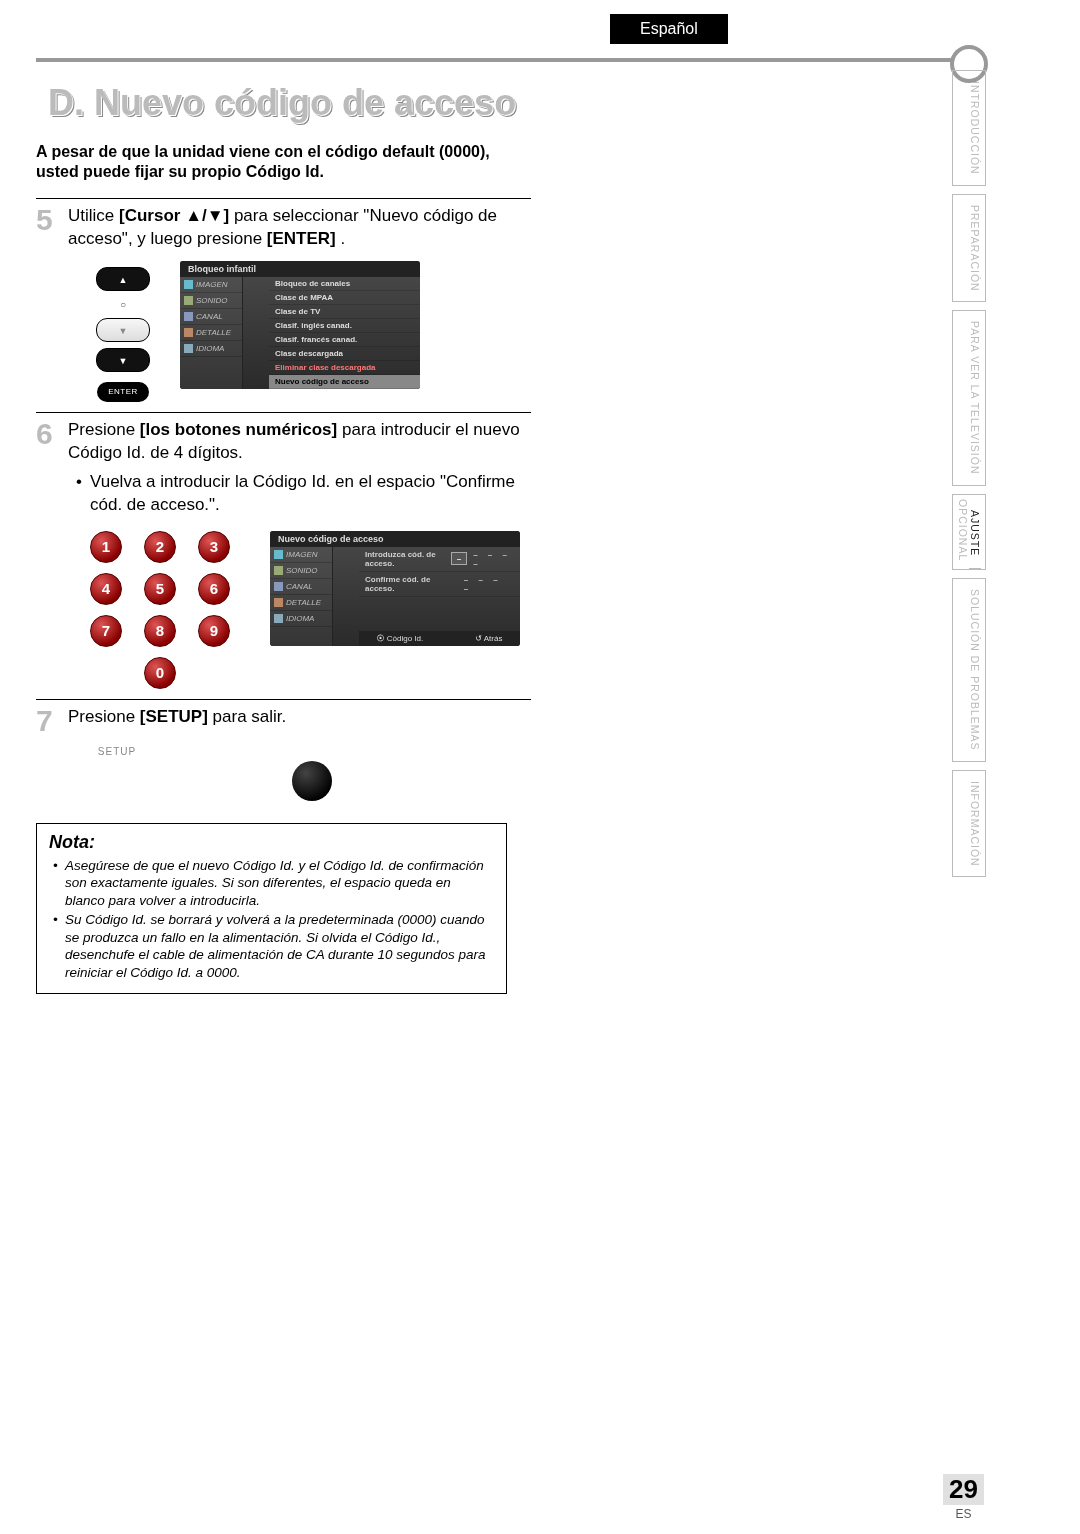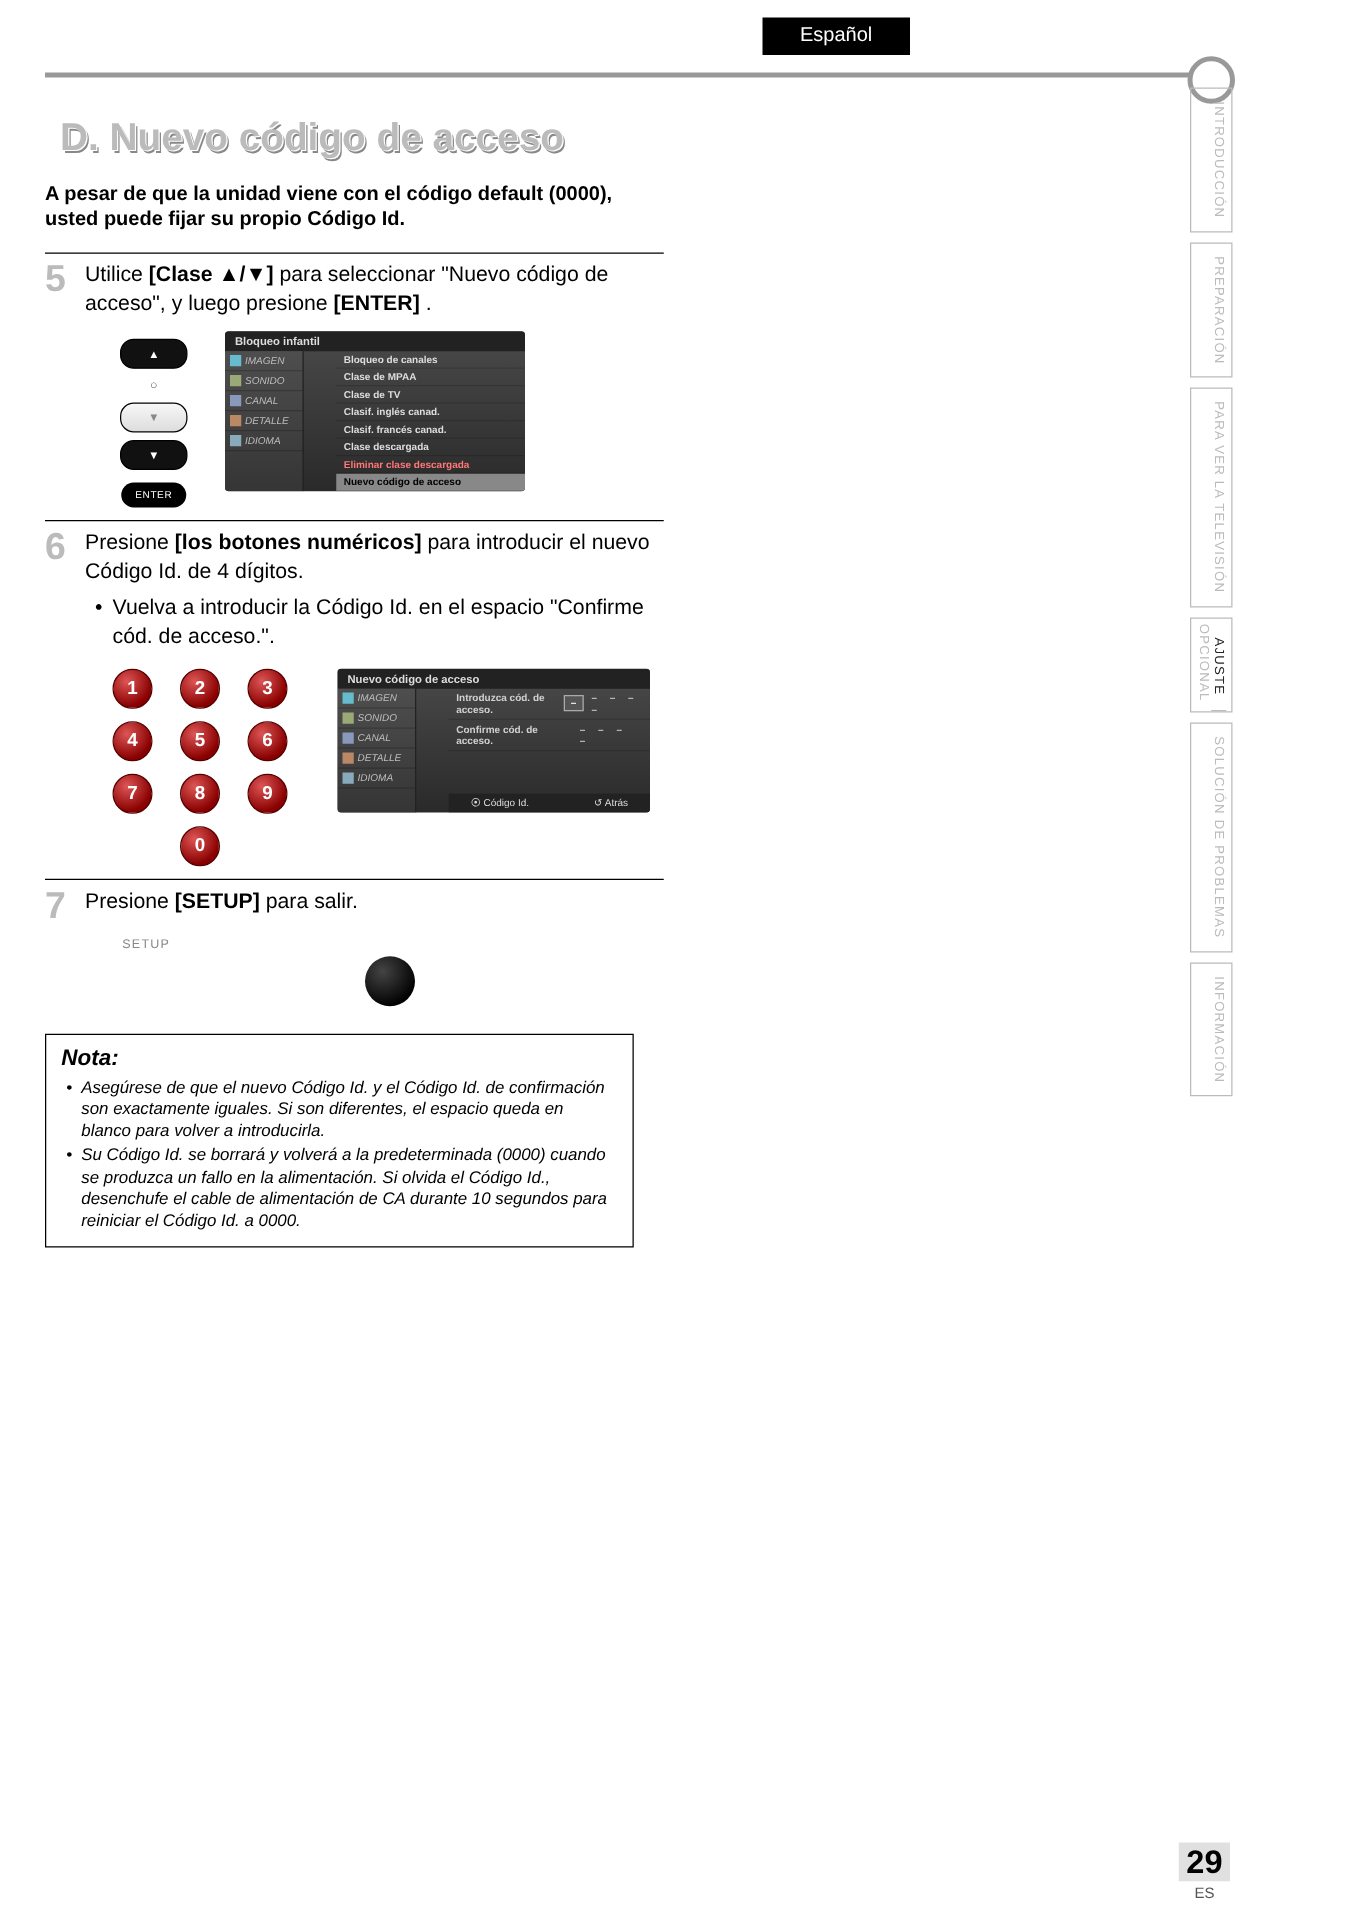--- a/index.html
+++ b/index.html
@@ -39,25 +39,25 @@
     border-radius: 50%;
     background: #fff;
   }
   .content {
     position: absolute;
     left: 36px;
     top: 78px;
     width: 495px;
   }
   .section-heading {
-    font-size: 31px;
+    font-size: 36px;
     font-weight: bold;
     color: #bbb;
     text-shadow: 1px 1px 0 #fff, 2px 2px 0 #888;
-    margin: 14px 0 18px 12px;
+    margin: 4px 0 18px 12px;
   }
   .intro-text {
     font-size: 16px;
     font-weight: bold;
     margin: 0 0 16px 0;
     line-height: 1.25;
   }
   .sep {
     border: none;
     border-top: 1px solid #000;
@@ -282,21 +282,21 @@
 <div class="content">
   <div class="section-heading">D. Nuevo código de acceso</div>
   <p class="intro-text">A pesar de que la unidad viene con el código default (0000), usted puede fijar su propio Código Id.</p>
 
   <hr class="sep">
 
   <div class="step">
     <div class="step-num">5</div>
     <div class="step-body">
       <span>Utilice </span>
-      <span class="bold cur-arrows">[Clase ▲/▼]</span>
+      <span class="bold cur-arrows">[Cursor ▲/▼]</span>
       <span> para seleccionar "Nuevo código de acceso", y luego presione </span>
       <span class="bold">[ENTER]</span>
       <span>.</span>
     </div>
   </div>
 
   <div class="remote-diagram">
     <div class="dpad">
       <div class="dpad-btn dark">
           <span class="tri-up"></span>

